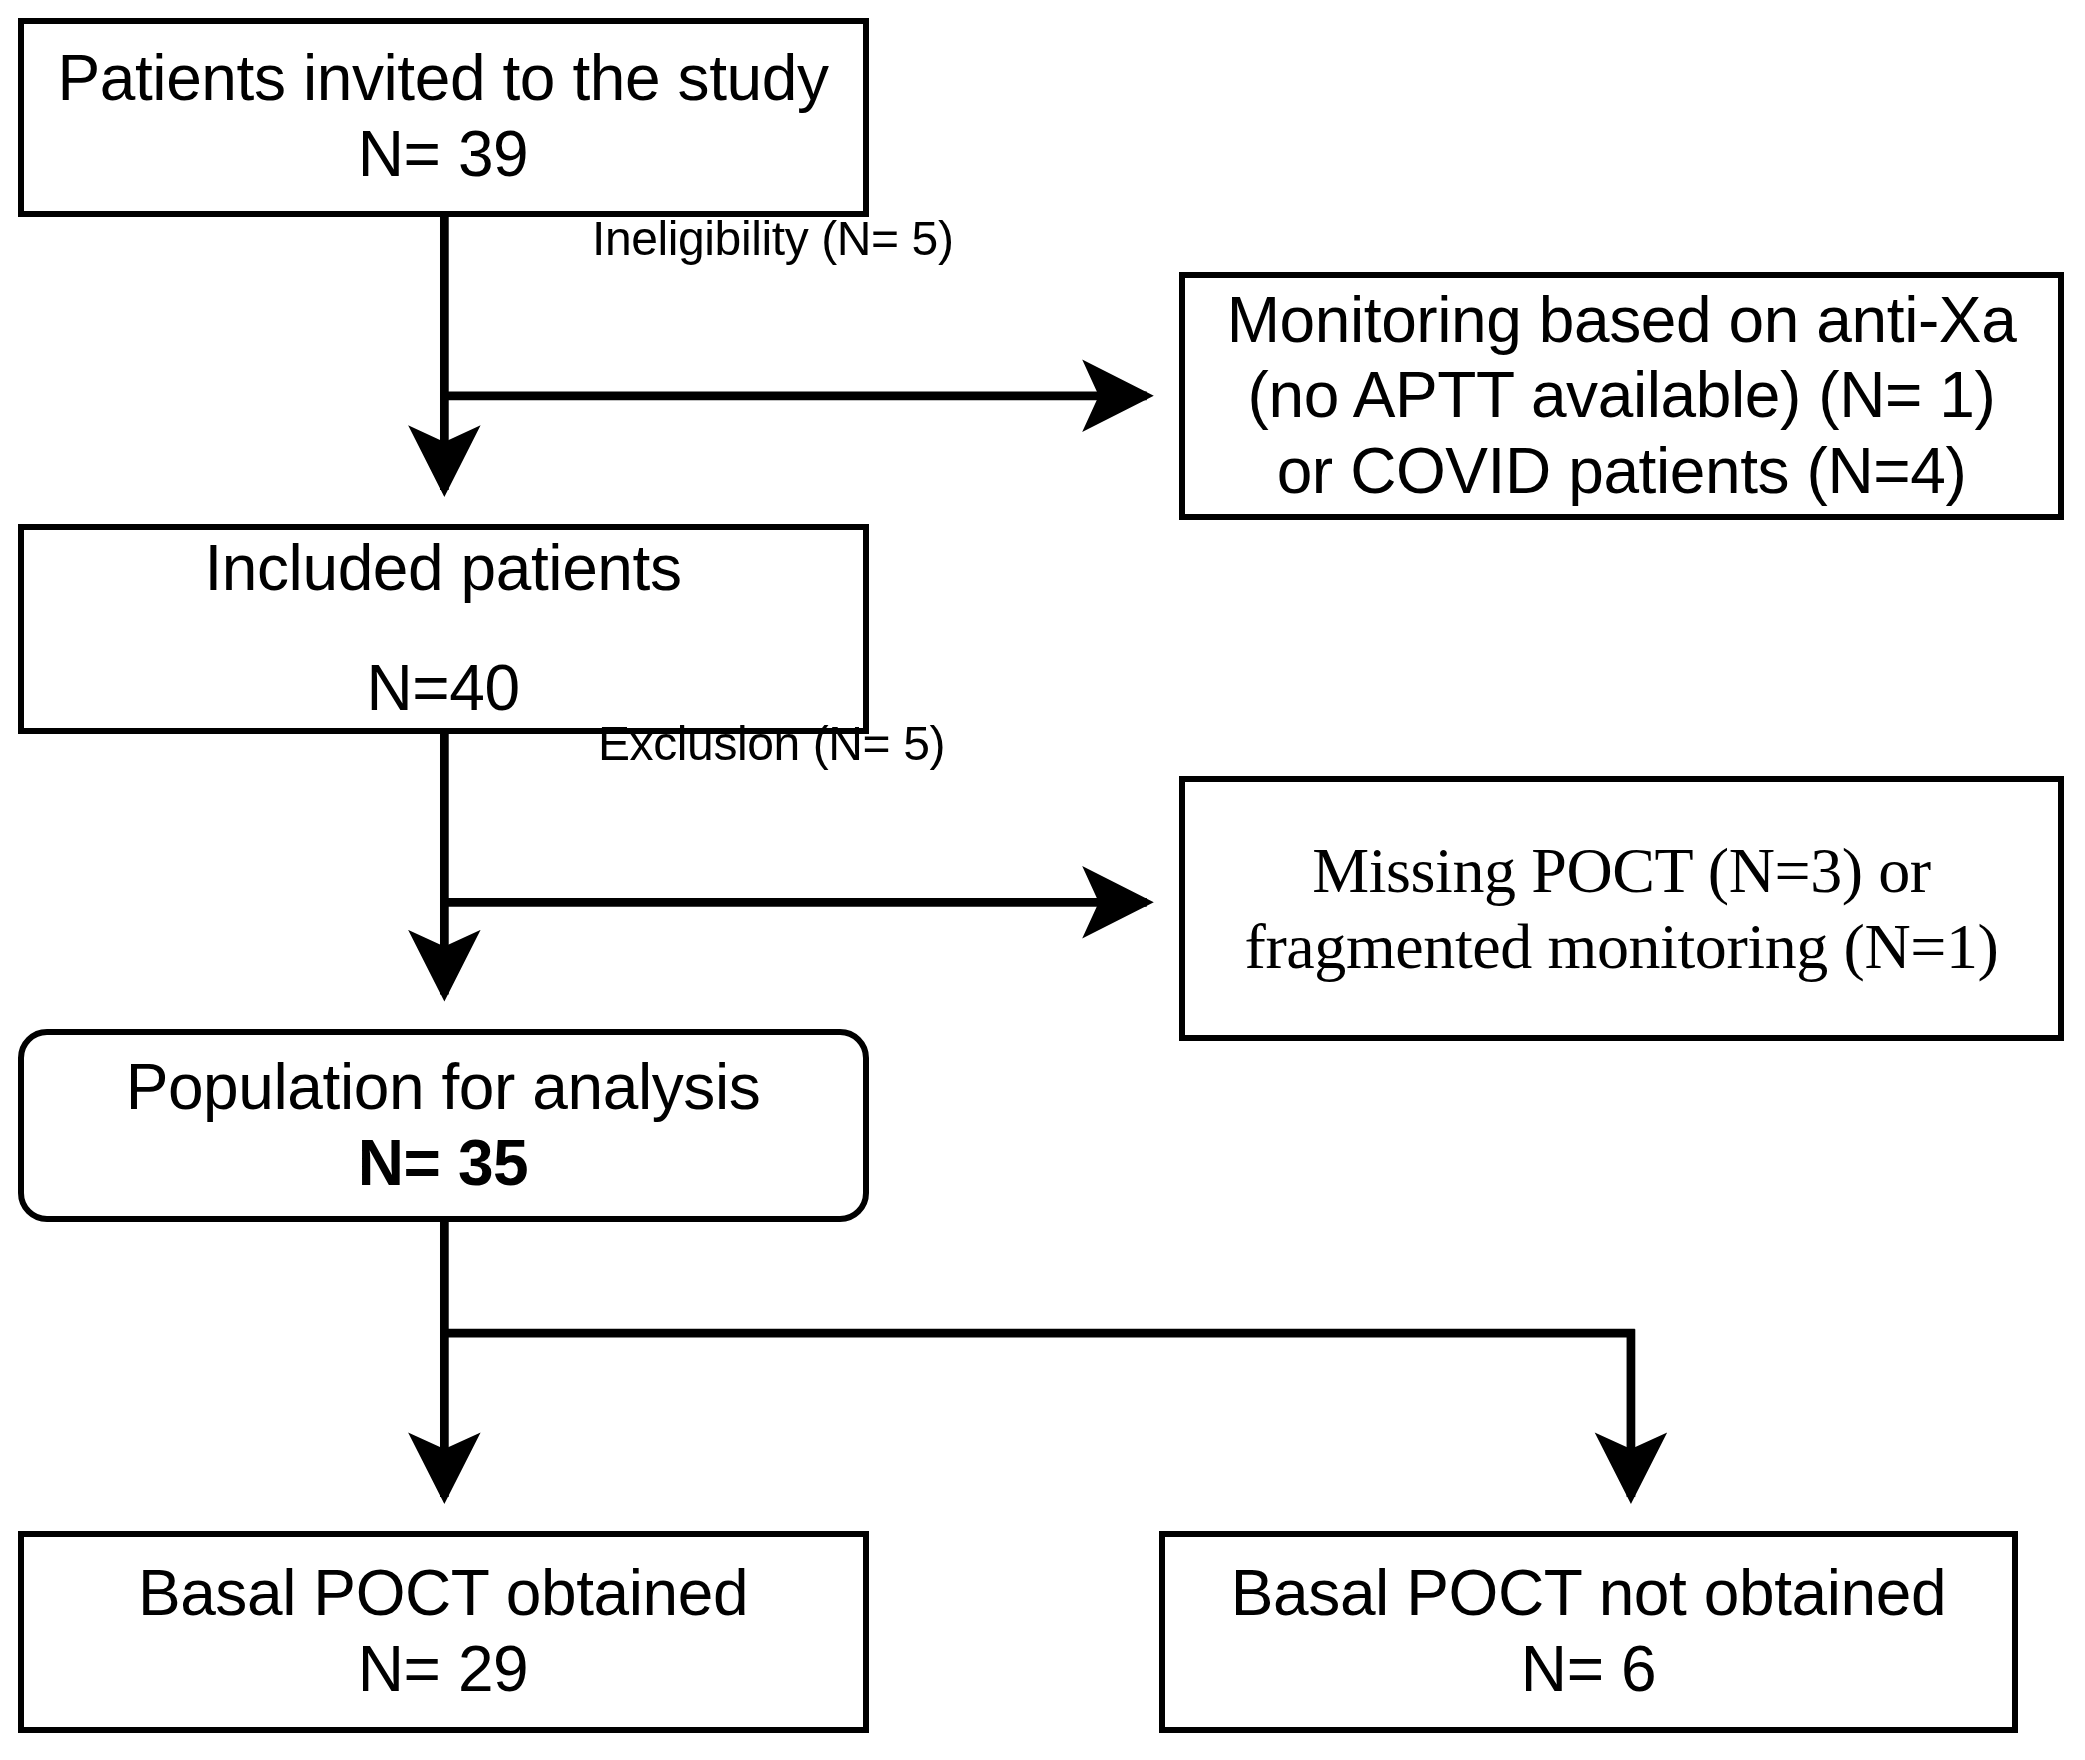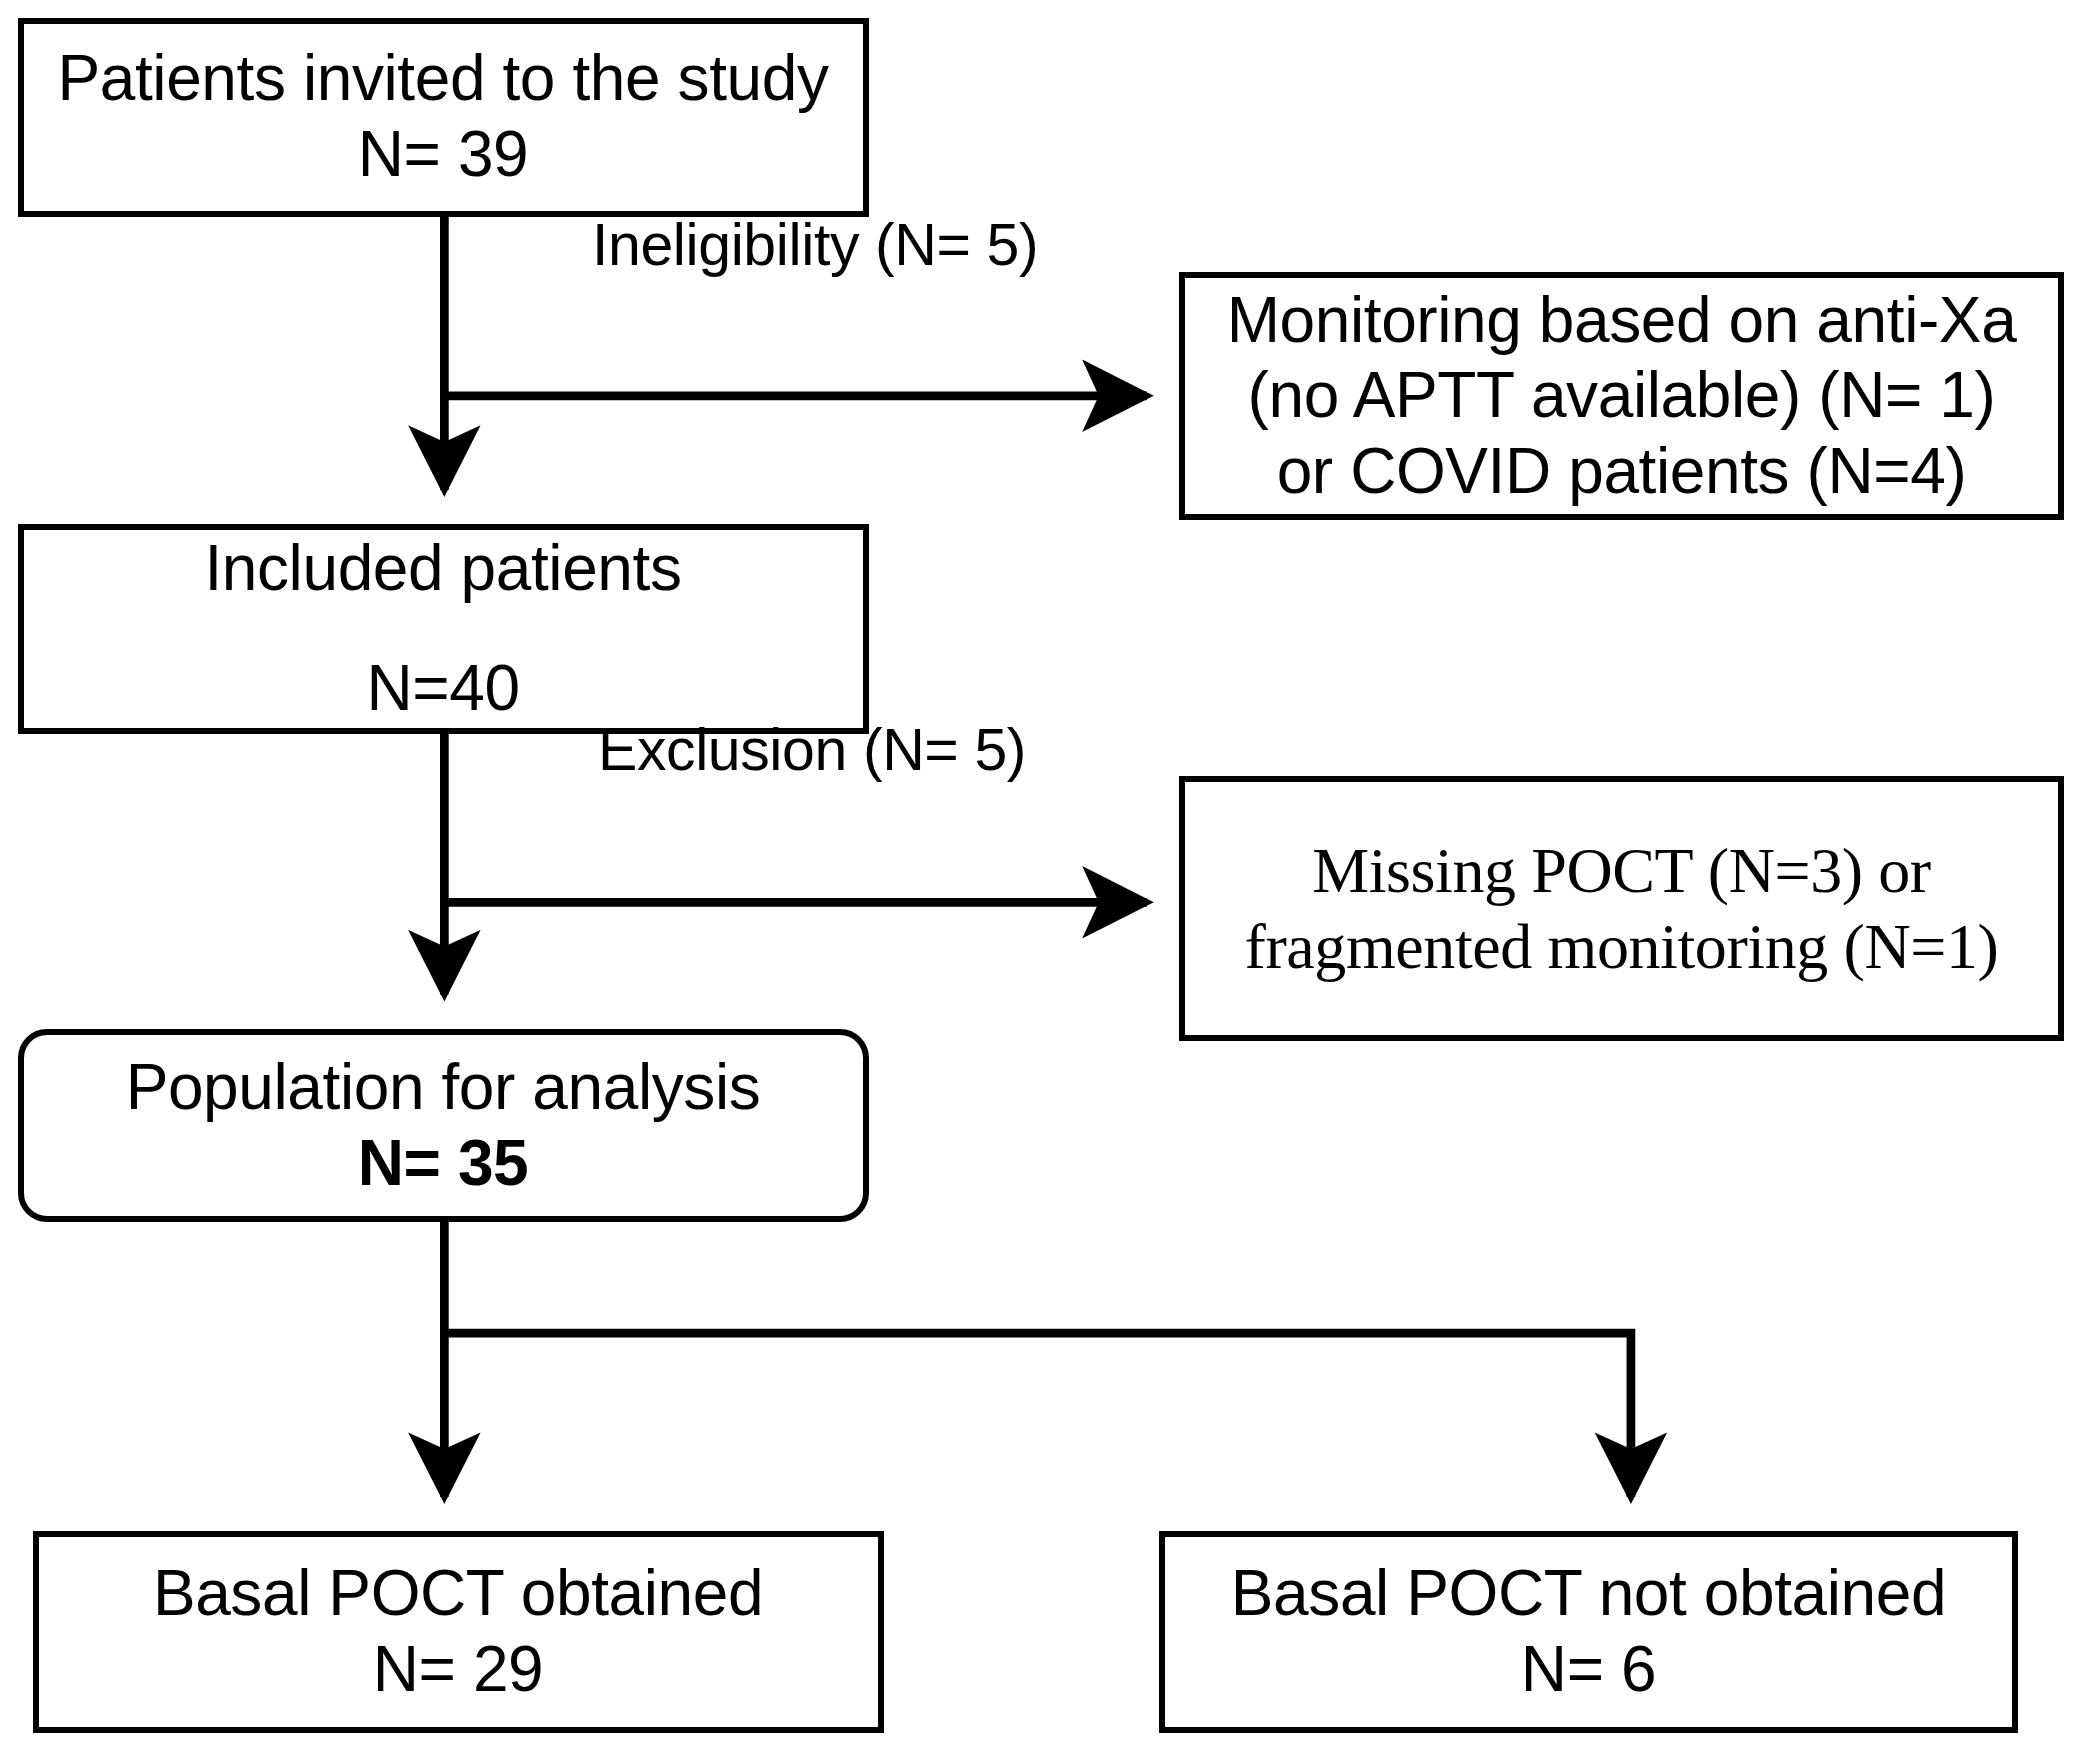--- a/index.html
+++ b/index.html
@@ -43,26 +43,26 @@
   }
   .node .ln { display: block; white-space: nowrap; }
   .node .ln.bold { font-weight: bold; }
 
   
   #node-invited      { left: 17.5px;   top: 17.5px;   width: 851px;  height: 199px; }
   #node-ineligible   { left: 1179px; top: 272px;  width: 885px;  height: 248px; }
   #node-included     { left: 17.5px;   top: 524px;  width: 851px;  height: 210px; gap: 44px; }
   #node-excluded     { left: 1179px; top: 776px;  width: 885px;  height: 265px; font-family: Liberation Serif, serif; }
   #node-population   { left: 17.5px;   top: 1029px; width: 851px;  height: 193px; border-radius: 29px; }
-  #node-poct-yes     { left: 17.5px;   top: 1531px; width: 851px;  height: 202px; margin-left: 15px; }
+  #node-poct-yes     { left: 17.5px;   top: 1531px; width: 851px;  height: 202px; }
   #node-poct-no      { left: 1159px; top: 1531px; width: 859px;  height: 202px; }
 
   .edge-label {
     position: absolute;
-    font-size: 59px;
+    font-size: 48px;
     white-space: nowrap;
     letter-spacing: -0.4px;
   }
   #label-ineligibility { left: 592px; top: 211px; }
   #label-exclusion     { left: 598px; top: 716px; }
 </style>
 </head>
 <body>
 
 <div id="canvas">

